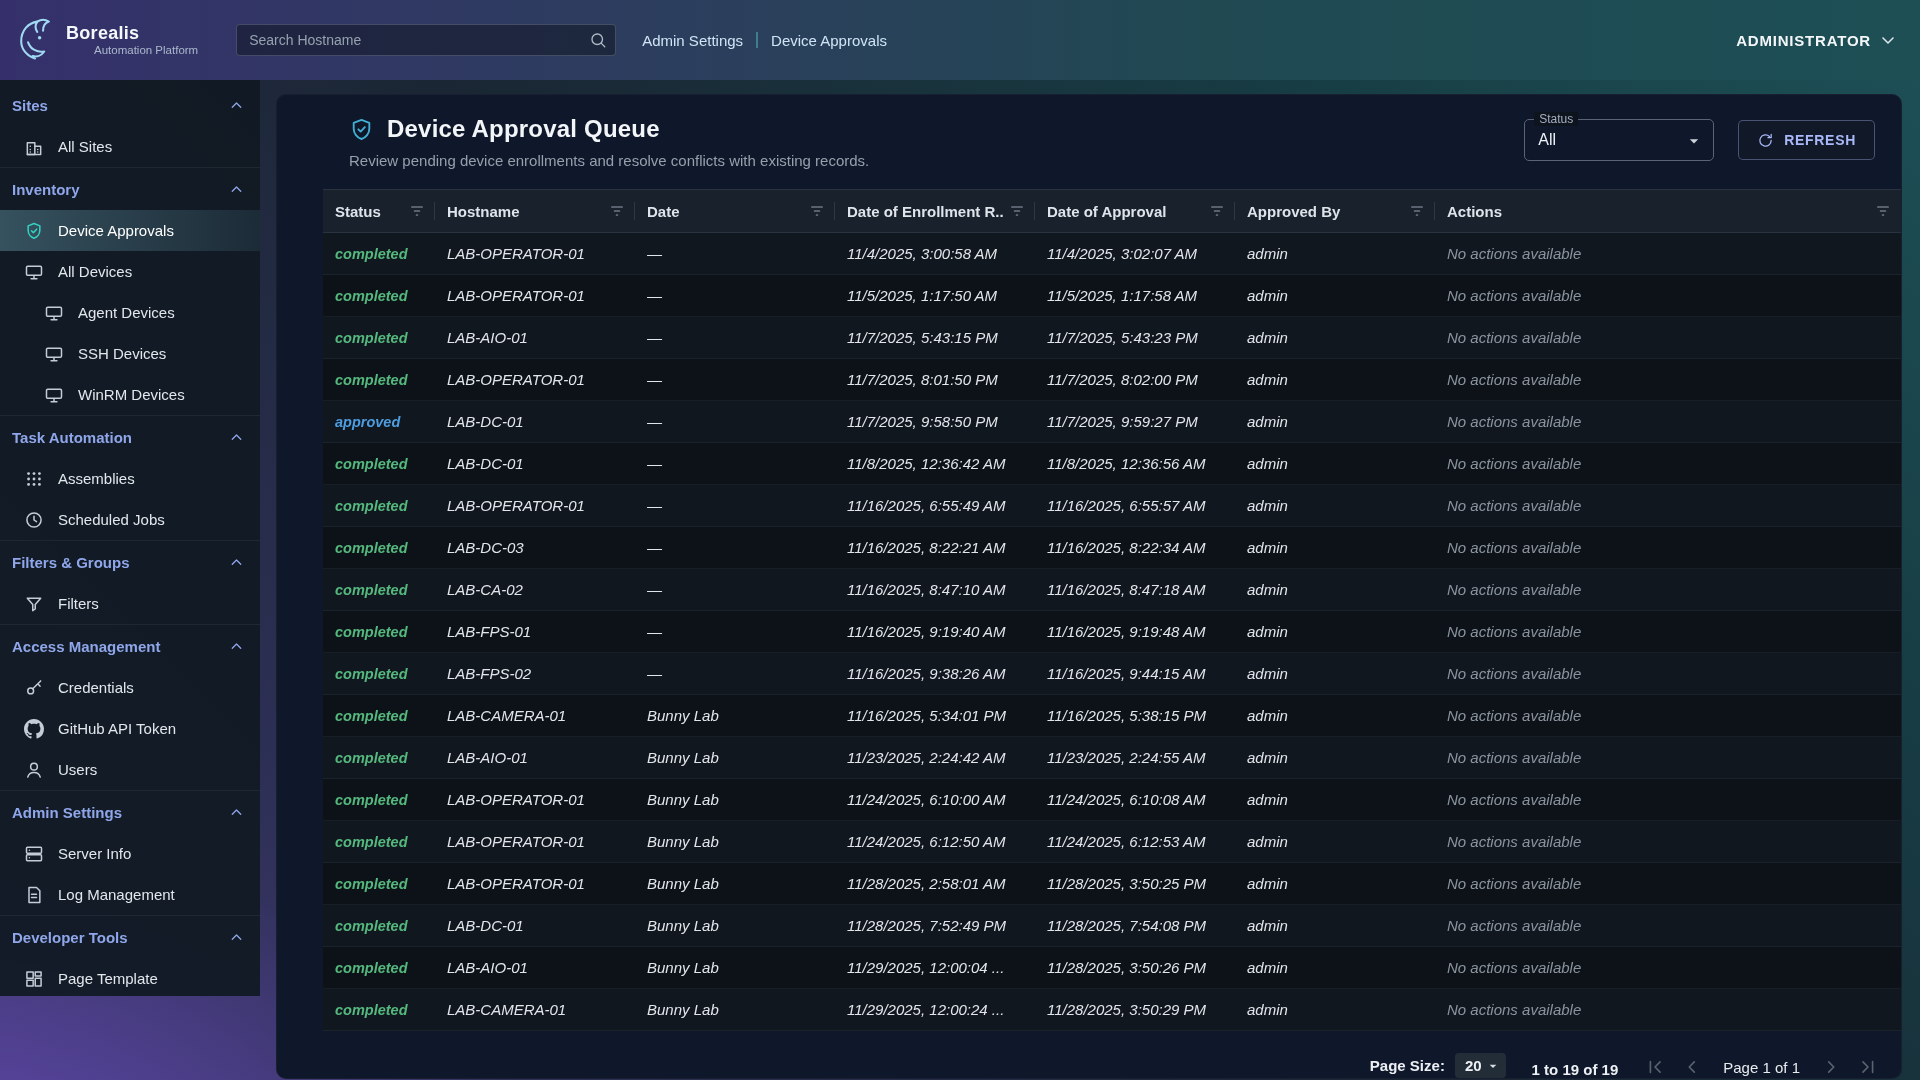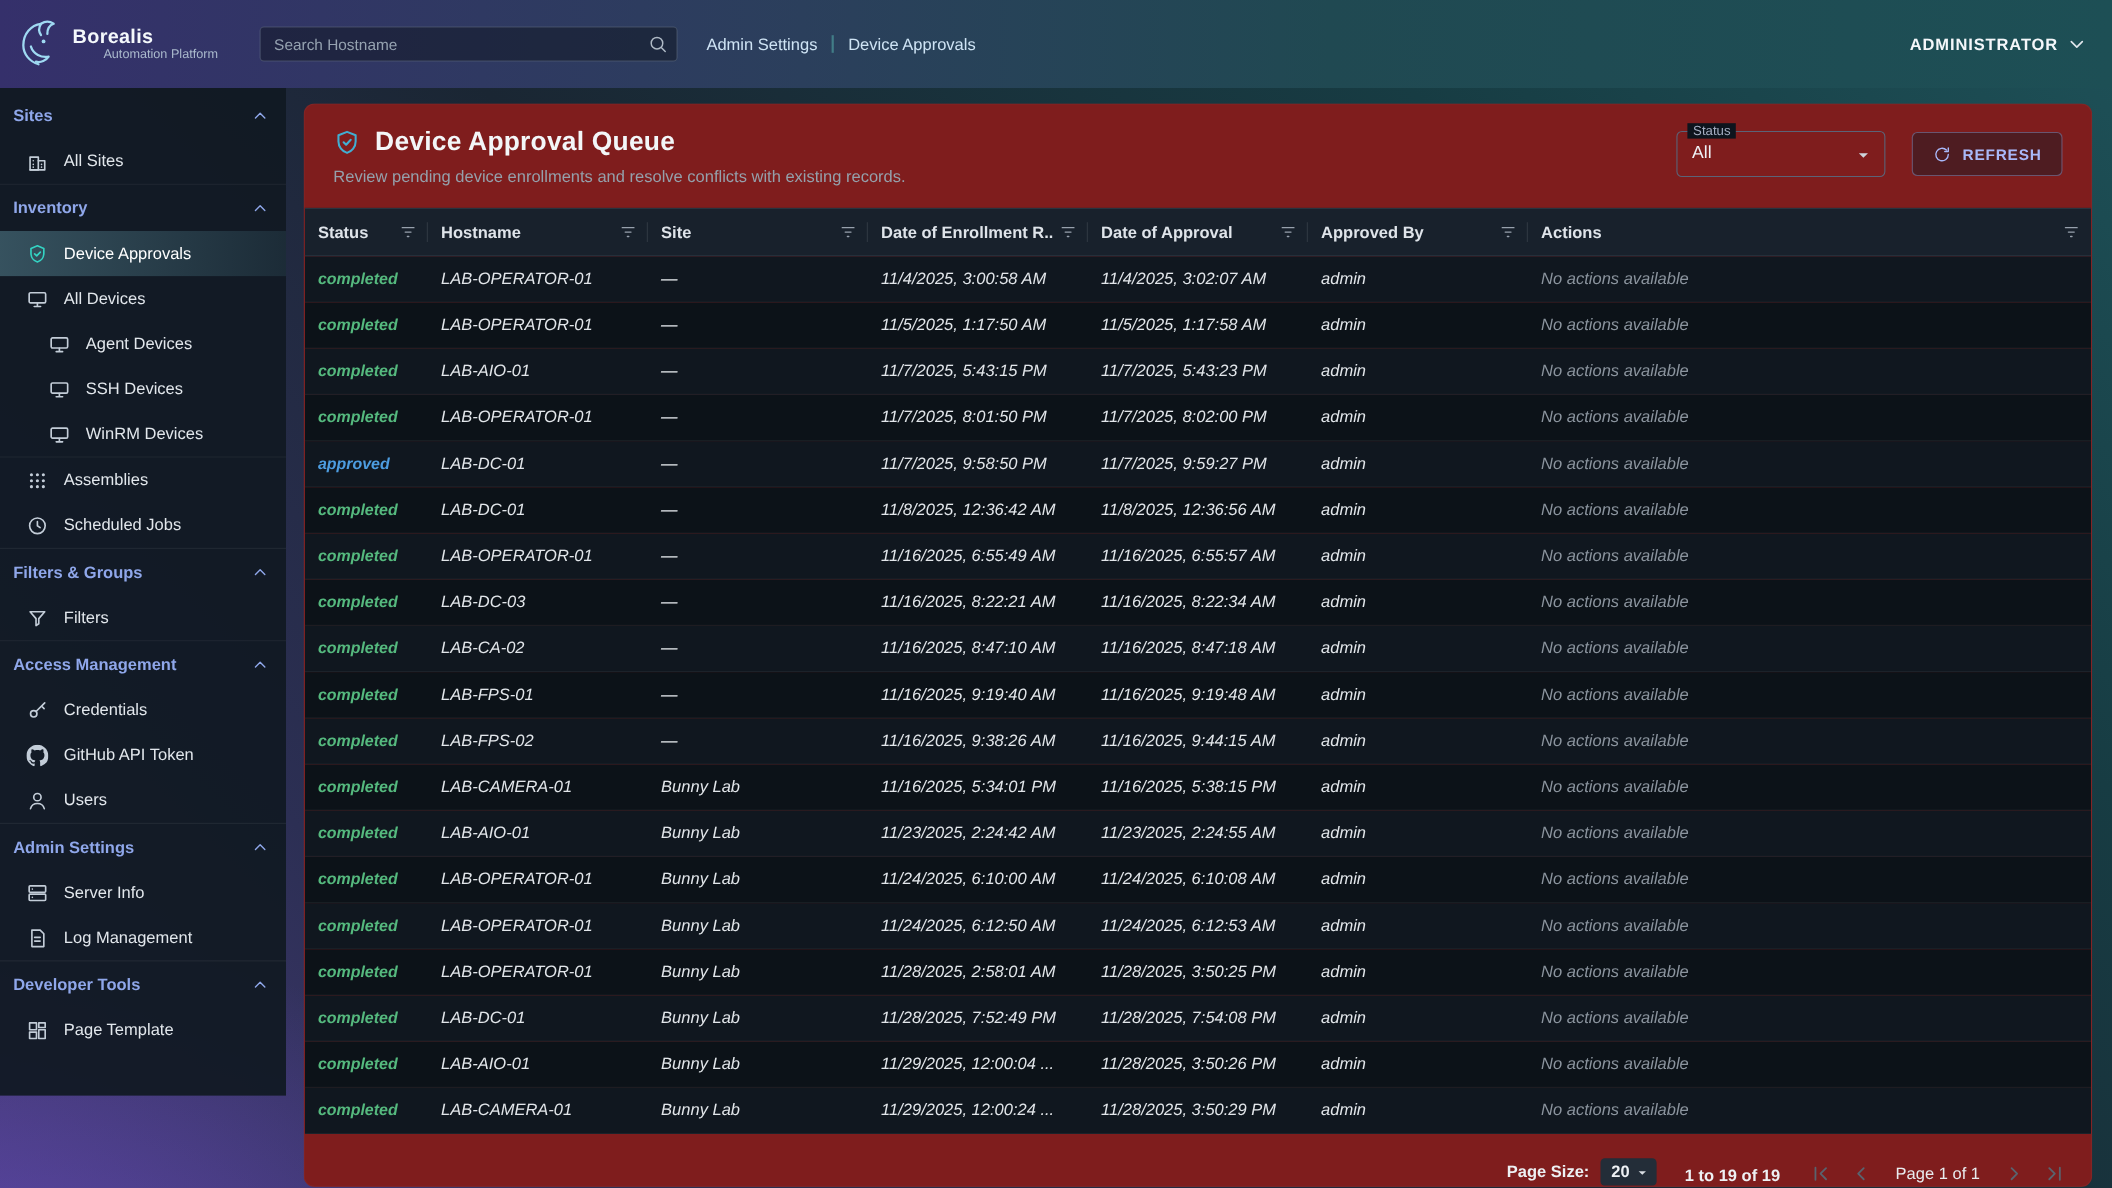--- a/index.html
+++ b/index.html
@@ -44,23 +44,23 @@
 
   
   .body-row { display: flex; height: 1016px; }
   .sidebar {
     width: 260px; height: 916px; overflow: hidden;
     background: rgba(17,25,35,0.94);
     padding-top: 4px;
   }
   .main { flex: 1; min-width: 0; padding: 14px 18px 0 16px; }
   .card {
-    height: 985px; background: #7f1d1d; border-radius: 10px;
+    height: 985px; background: #0f172a; border-radius: 10px;
     border: 1px solid rgba(255,255,255,0.035);
-    display: flex; flex-direction: column; overflow: hidden;
+    display: flex; flex-direction: column; overflow: hidden; padding-left: 46px;
   }
 
   
   .nav-section + .nav-section { border-top: 1px solid rgba(255,255,255,0.06); }
   .section-header {
     height: 42px; display: flex; align-items: center; justify-content: space-between;
     padding: 0 15px 0 12px; cursor: pointer;
     color: #8fa7ea; font-weight: bold; font-size: 15px;
   }
   .section-header .icon { width: 17px; height: 17px; color: #8fa7ea; }
@@ -245,20 +245,28 @@
           <span class="icon">
             <svg viewBox="0 0 24 24">
               <rect x="3" y="5" width="18" height="11" rx="1.5"></rect>
               <path d="M8.5 20h7M12 16.5V20"></path>
             </svg>
           </span>
           <span>WinRM Devices</span>
         </div>
       </div>
       <div class="nav-section">
+        <div class="section-header">
+          <span>Task Automation</span>
+          <span class="icon">
+            <svg viewBox="0 0 24 24">
+              <path d="M6 14.5l6-6 6 6"></path>
+            </svg>
+          </span>
+        </div>
         <div class="nav-item">
           <span class="icon">
             <svg viewBox="0 0 24 24">
               <g fill="currentColor" stroke="none">
                 <circle cx="5.5" cy="5.5" r="1.7"></circle>
                 <circle cx="12" cy="5.5" r="1.7"></circle>
                 <circle cx="18.5" cy="5.5" r="1.7"></circle>
                 <circle cx="5.5" cy="12" r="1.7"></circle>
                 <circle cx="12" cy="12" r="1.7"></circle>
                 <circle cx="18.5" cy="12" r="1.7"></circle>
@@ -436,21 +444,21 @@
             </div>
             <div class="th">
               <span class="th-label">Hostname</span>
               <span class="icon funnel">
                 <svg viewBox="0 0 24 24">
                   <path d="M4 6h16M8 12h8M11 18h2"></path>
                 </svg>
               </span>
             </div>
             <div class="th">
-              <span class="th-label">Site</span>
+              <span class="th-label">Date</span>
               <span class="icon funnel">
                 <svg viewBox="0 0 24 24">
                   <path d="M4 6h16M8 12h8M11 18h2"></path>
                 </svg>
               </span>
             </div>
             <div class="th">
               <span class="th-label">Date of Enrollment R...</span>
               <span class="icon funnel">
                 <svg viewBox="0 0 24 24">

